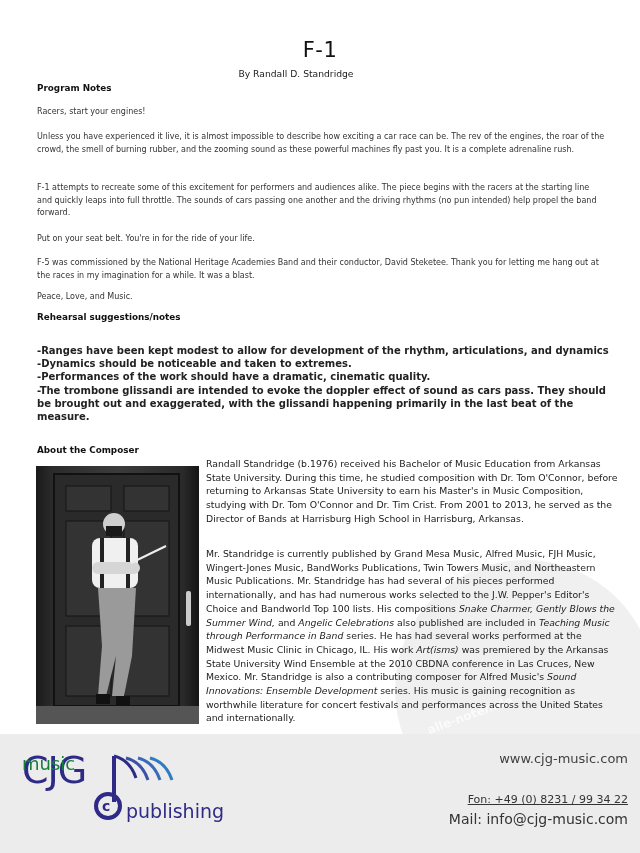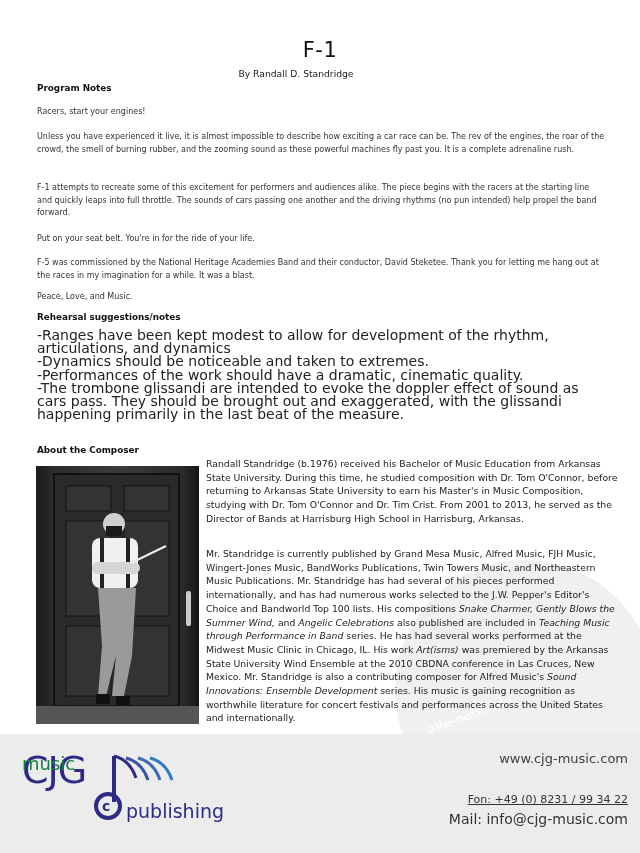--- a/index.html
+++ b/index.html
@@ -16,21 +16,21 @@
     position: absolute; top: 68px; left: 0; width: 592px; text-align: center;
     font-size: 9.2px; color: #222;
   }
   .h {
     position: absolute; left: 37px; font-weight: bold; font-size: 8.8px; color: #111;
   }
   .p {
     position: absolute; left: 37px; width: 568px; font-size: 8px; line-height: 12.6px; color: #333;
   }
   .rehearsal {
-    position: absolute; left: 37px; top: 329px; width: 572px; font-size: 14px; line-height: 13.2px; color: #222;
+    position: absolute; left: 37px; top: 344px; width: 572px; font-size: 10px; line-height: 13.2px; color: #222; font-weight: bold;
   }
   .rehearsal div { white-space: normal; }
   .photo {
     position: absolute; left: 36px; top: 466px; width: 163px; height: 258px;
     background: linear-gradient(90deg, #1a1a1a 0%, #2b2b2b 10%, #3b3b3b 50%, #2a2a2a 90%, #141414 100%);
     overflow: hidden;
   }
   .bio {
     position: absolute; left: 206px; width: 412px; font-size: 9.3px; line-height: 13.7px; color: #222;
   }

